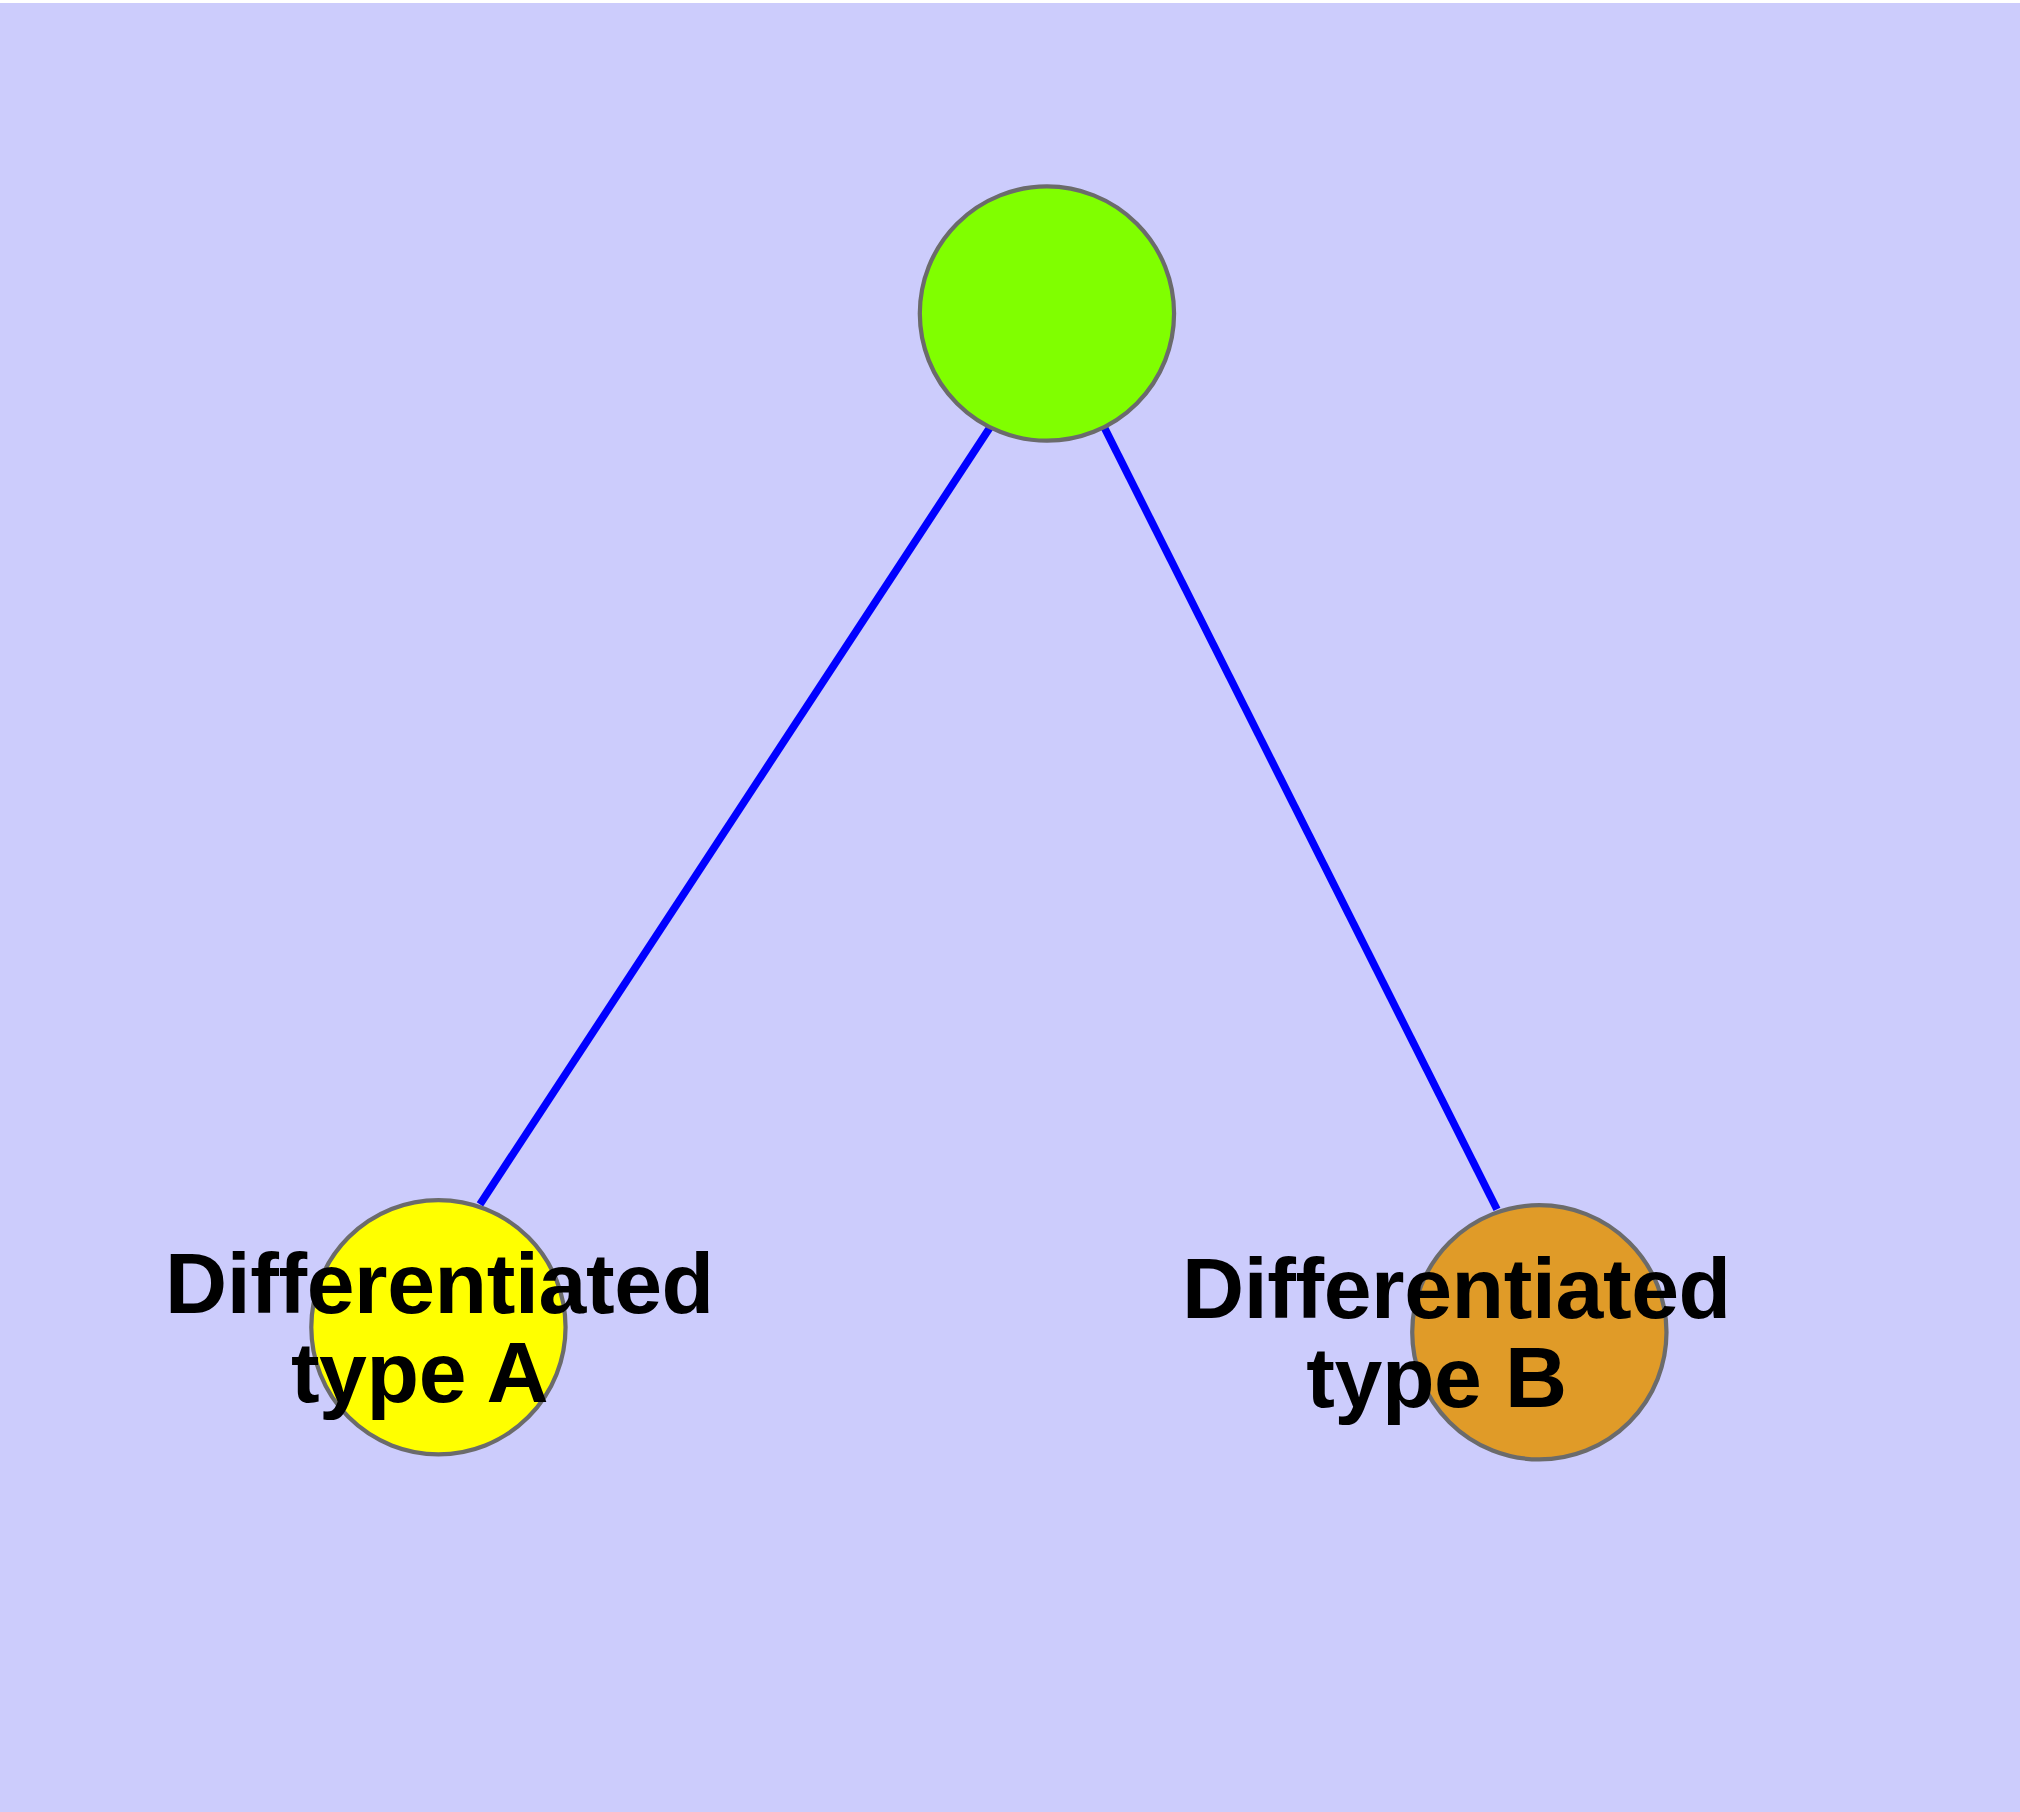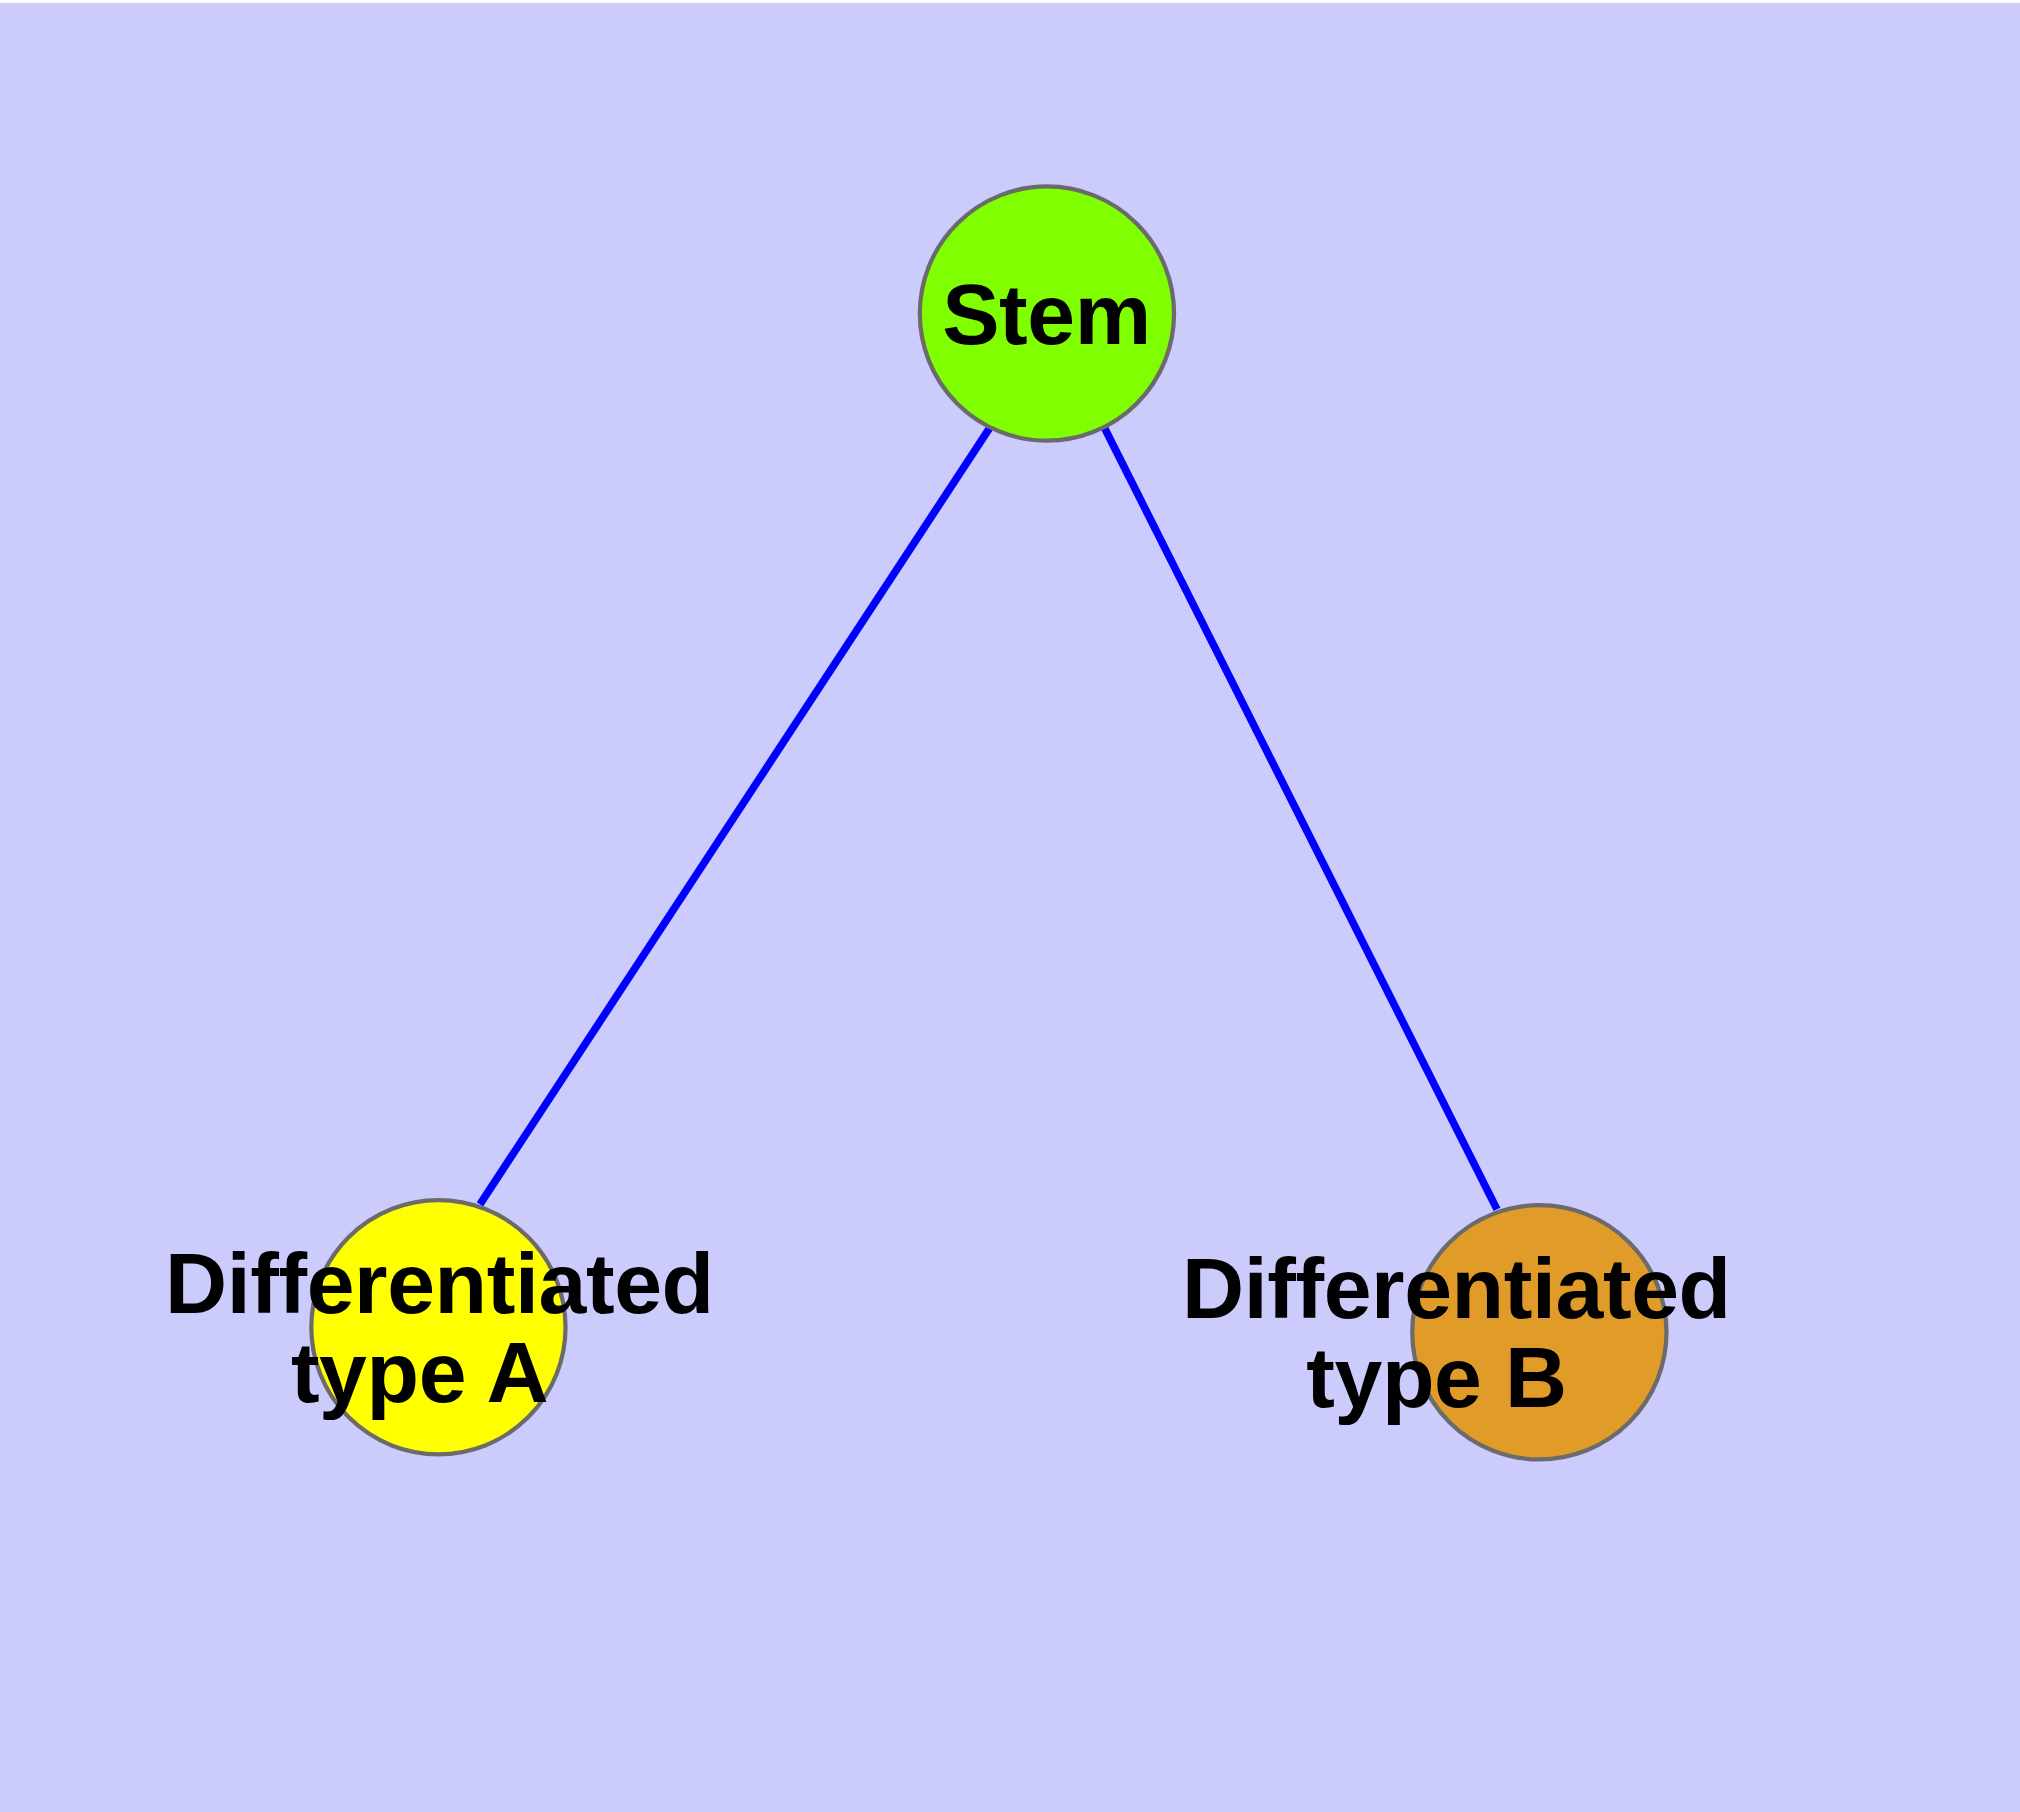--- a/index.html
+++ b/index.html
@@ -56,21 +56,20 @@
       <line x1="1168" y1="504" x2="566" y2="1421" stroke="#0000ff" stroke-width="9" stroke-linecap="butt"></line>
       <line x1="1303" y1="505" x2="1766" y2="1427" stroke="#0000ff" stroke-width="9" stroke-linecap="butt"></line>
     </g>
     <g>
       <circle cx="1235" cy="370" r="150" fill="#80ff00" stroke="#6b6b6b" stroke-width="5"></circle>
       <circle cx="517" cy="1566" r="150" fill="#ffff00" stroke="#6b6b6b" stroke-width="5"></circle>
       <circle cx="1816" cy="1572" r="150" fill="#e09b28" stroke="#6b6b6b" stroke-width="5"></circle>
     </g>
   </svg>
 
-  <div class="node-label" style="left:792px; top:270px; width:509px;">Stem</div>
 
   <div class="node-label" style="left:165px; top:1239px; width:509px;">Differentiated
 type A</div>
 
   <div class="node-label" style="left:1182px; top:1244px; width:509px;">Differentiated
 type B</div>
 
 </div>
 
 

